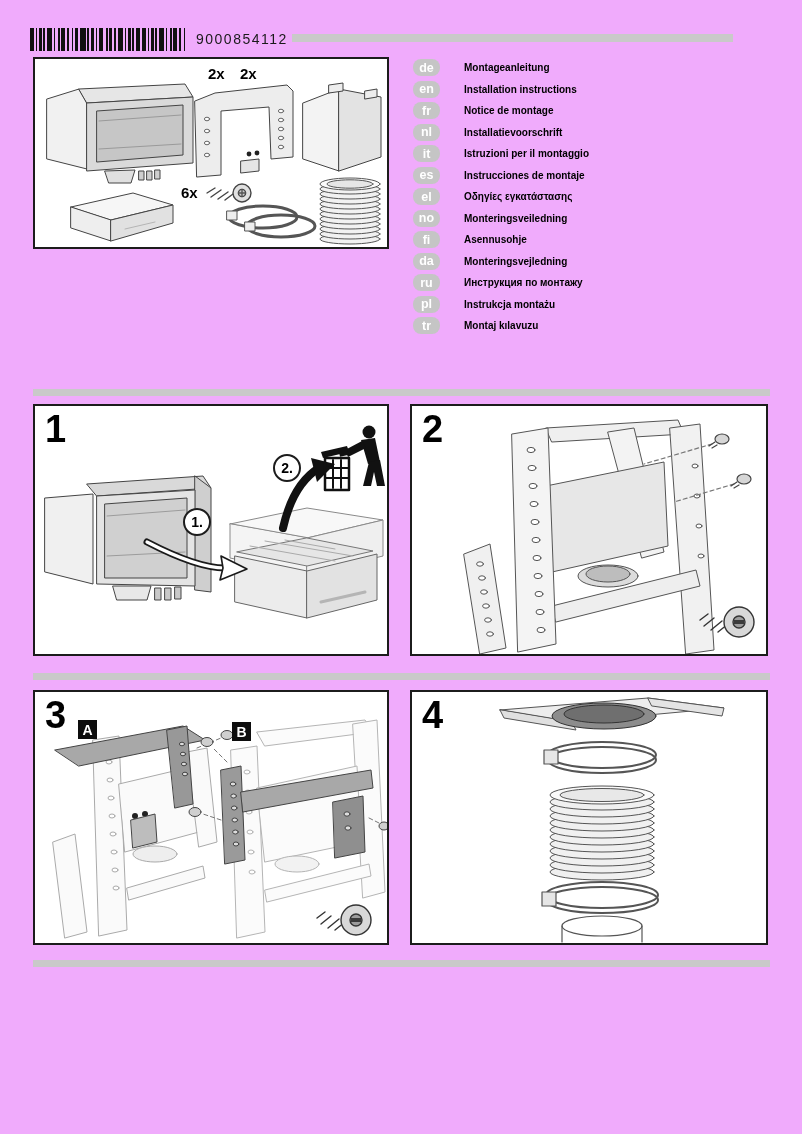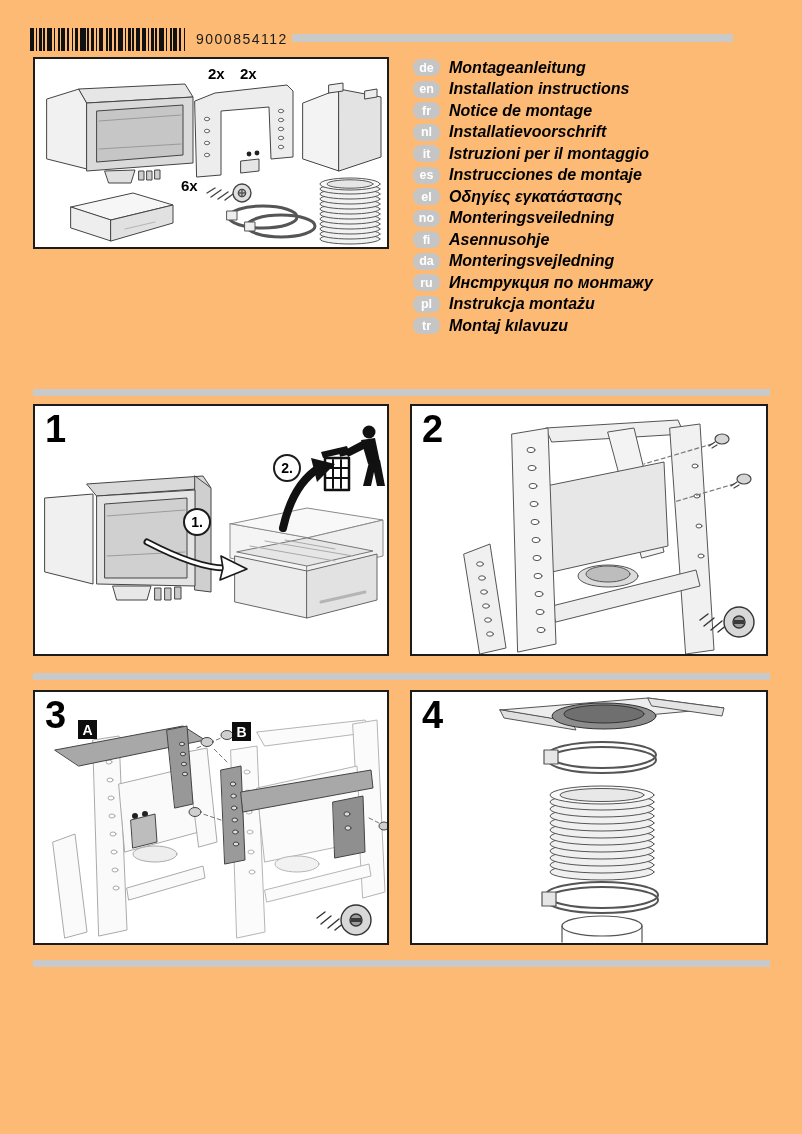--- a/index.html
+++ b/index.html
@@ -1,27 +1,27 @@
 <!DOCTYPE html>
 <html><head>
 <meta charset="utf-8">
 <style>
   html,body{margin:0;padding:0;background:#fff;}
-  .page{position:relative;width:802px;height:1134px;background:#fdba74;
+  .page{position:relative;width:802px;height:1134px;background:#f0abfc;
         font-family:"Liberation Sans", sans-serif;overflow:hidden;}
   .abs{position:absolute;}
   .panel{position:absolute;border:2px solid #1c1c1c;background:#fff;box-sizing:border-box;}
   .divider{position:absolute;background:#c9c9c9;}
   .topbar{position:absolute;background:#c9c9c9;}
   .barcode-number{position:absolute;font-size:14px;letter-spacing:1.5px;color:#1a1a1a;}
   .lang-list{position:absolute;left:413px;top:57px;display:flex;flex-direction:column;}
   .lang-row{display:flex;align-items:center;height:21.5px;}
   .lang-chip{display:flex;align-items:center;justify-content:center;width:27px;height:17px;
              background:#c5c5c5;color:#ffffff;font-weight:bold;font-size:12.5px;flex:none;border-radius:8px;}
-  .lang-label{margin-left:9px;font-weight:bold;font-size:16px;color:#000;white-space:nowrap;font-style:italic;}
+  .lang-label{margin-left:24px;font-weight:bold;font-size:10px;color:#000;white-space:nowrap;}
   .step-num{position:absolute;left:10px;top:4px;font-weight:bold;font-size:38px;line-height:1;color:#000;}
   .qty{position:absolute;font-weight:bold;font-size:15px;color:#000;}
   .callout{position:absolute;width:24px;height:24px;border:2px solid #1c1c1c;border-radius:50%;
            background:#fff;display:flex;align-items:center;justify-content:center;
            font-weight:bold;font-size:14px;color:#000;}
   .variant-chip{position:absolute;width:19px;height:19px;background:#0d0d0d;color:#fff;
                 display:flex;align-items:center;justify-content:center;font-weight:bold;font-size:14px;}
   svg{display:block;}
   .fillsvg{position:absolute;left:0;top:0;}
 </style>
@@ -108,21 +108,21 @@
         <ellipse cx="315" cy="145" rx="30" ry="5" fill="#f1f1f1"></ellipse>
         <ellipse cx="315" cy="140" rx="30" ry="5" fill="#f1f1f1"></ellipse>
         <ellipse cx="315" cy="135" rx="30" ry="5" fill="#f1f1f1"></ellipse>
         <ellipse cx="315" cy="130" rx="30" ry="5" fill="#f1f1f1"></ellipse>
         <ellipse cx="315" cy="125" rx="30" ry="6" fill="#fbfbfb"></ellipse>
         <ellipse cx="315" cy="125" rx="23" ry="4.2" fill="#e6e6e6"></ellipse>
       </g>
     </svg>
     <span class="qty" style="left:173px;top:6px;">2x</span>
     <span class="qty" style="left:205px;top:6px;">2x</span>
-    <span class="qty" style="left:146px;top:118px;">6x</span>
+    <span class="qty" style="left:146px;top:125px;">6x</span>
   </div>
 
   <div class="lang-list">
     <div class="lang-row">
         <span class="lang-chip">de</span>
         <span class="lang-label">Montageanleitung</span>
       </div>
     <div class="lang-row">
         <span class="lang-chip">en</span>
         <span class="lang-label">Installation instructions</span>

